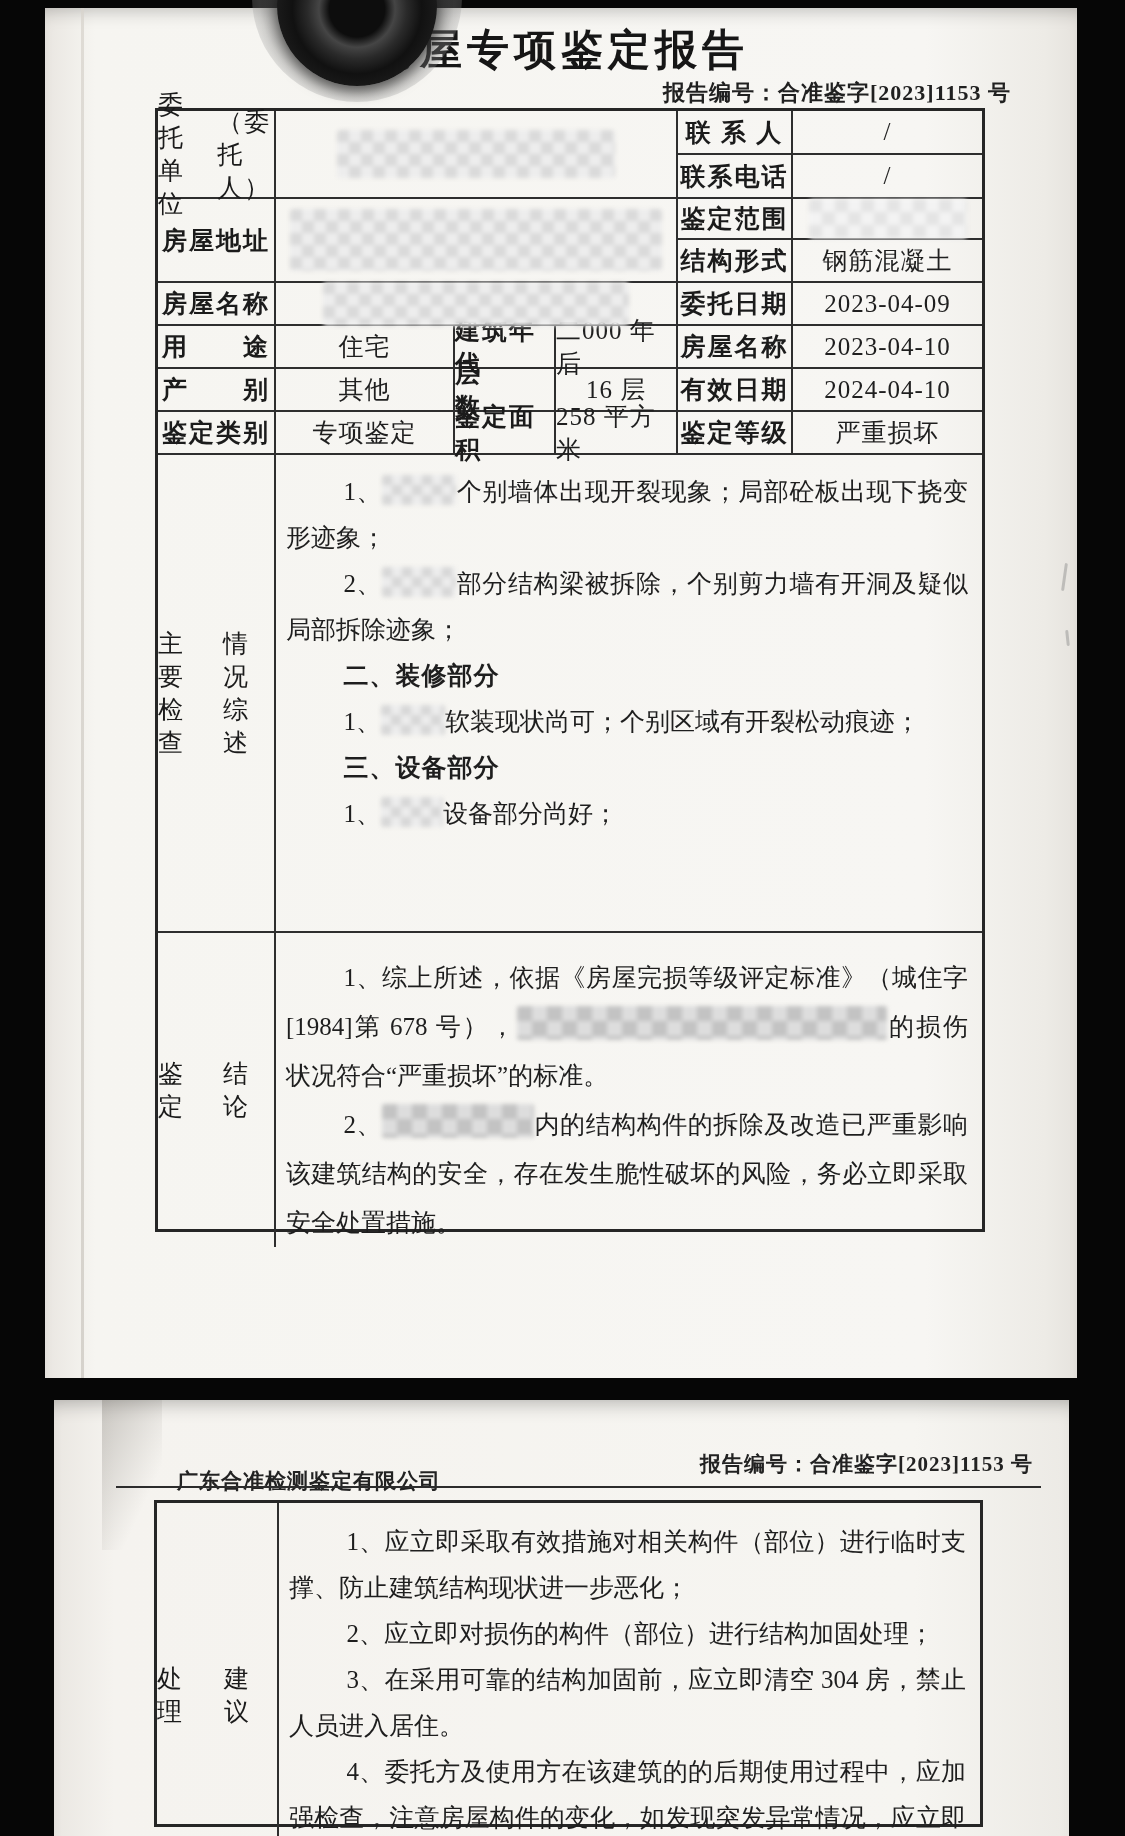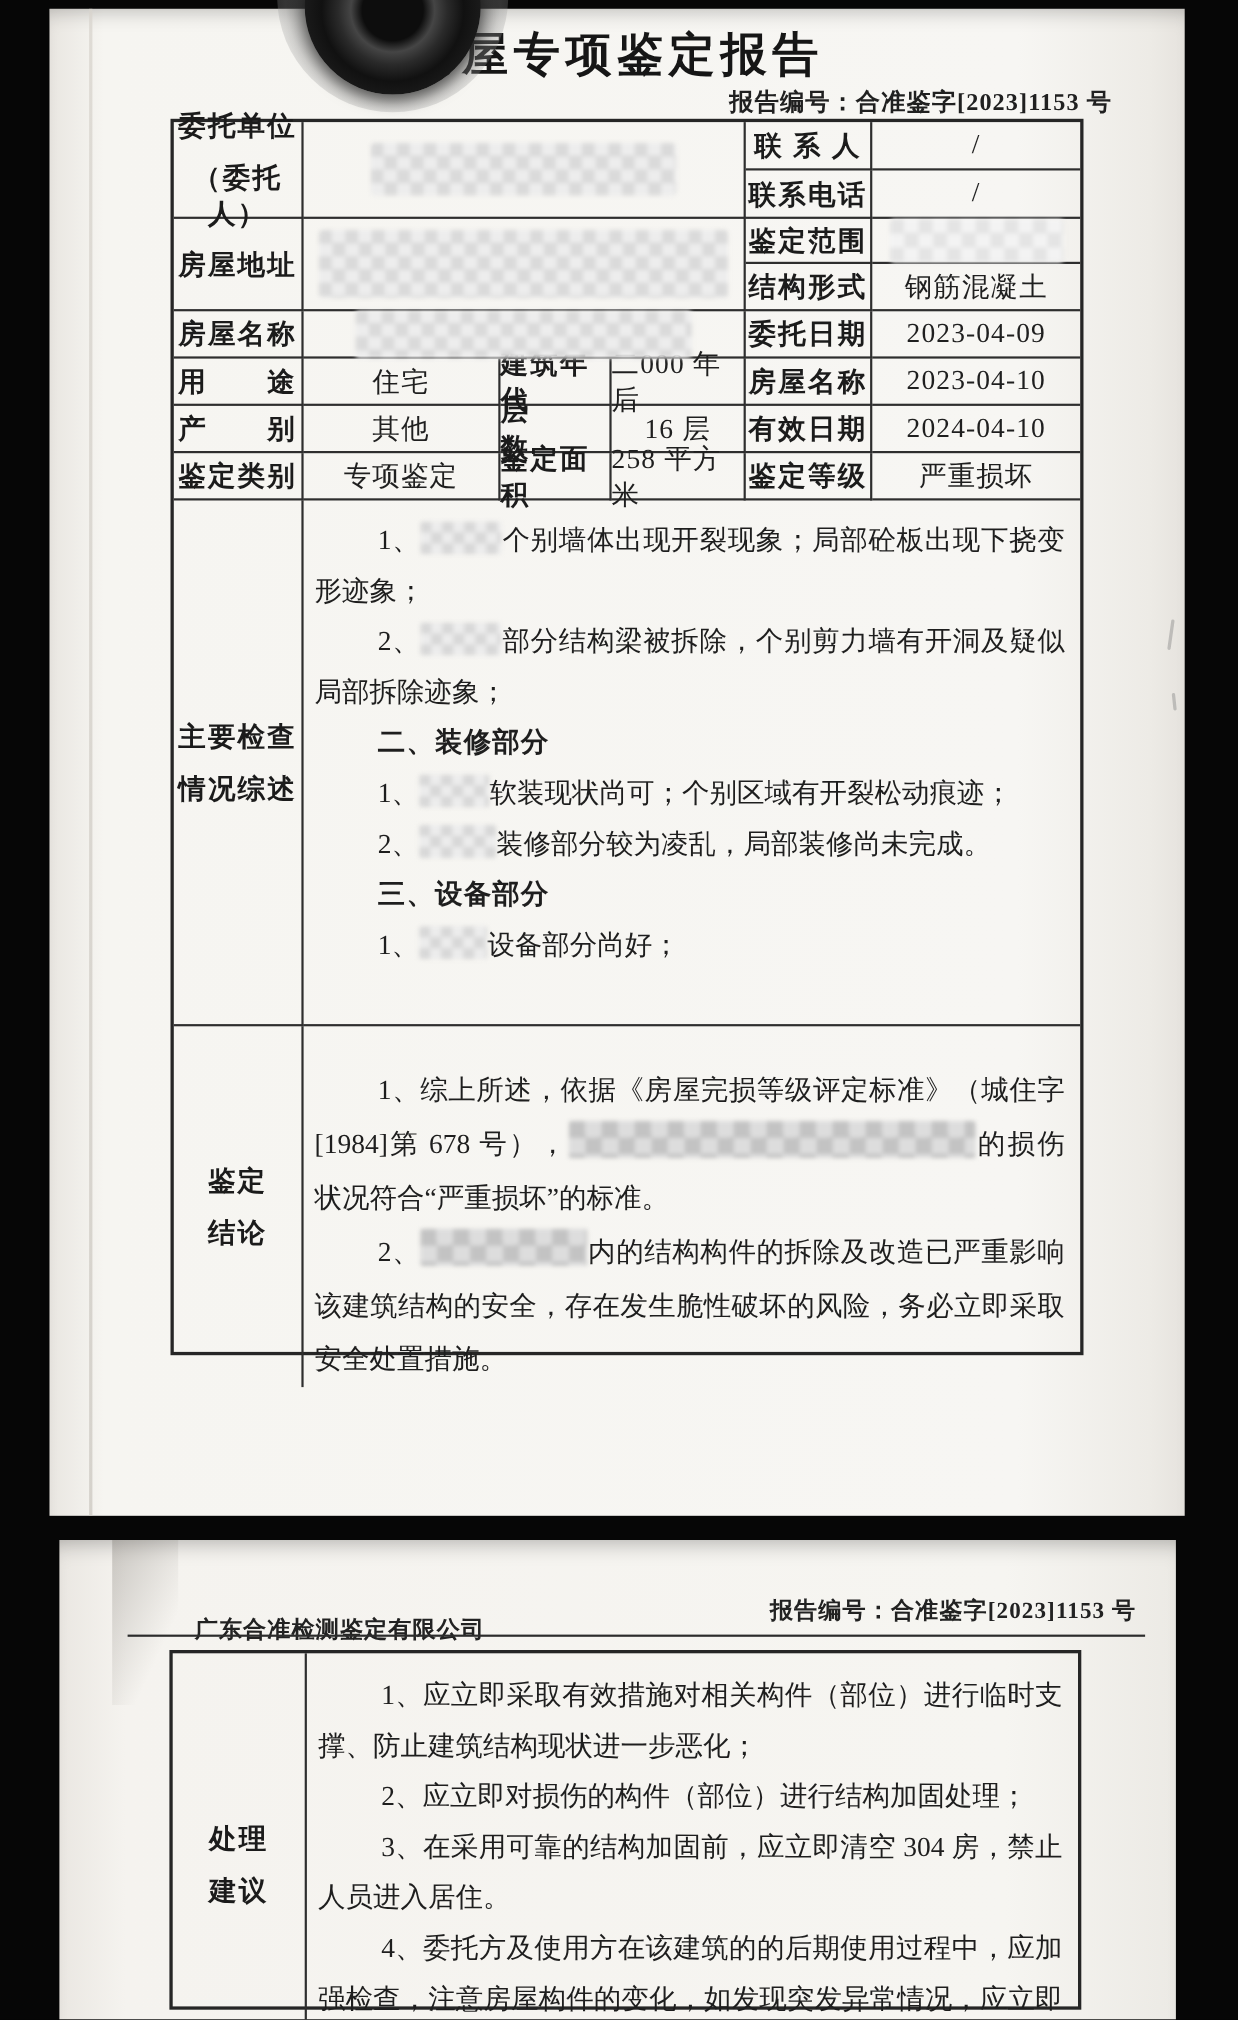--- a/index.html
+++ b/index.html
@@ -39,27 +39,27 @@
   
   .grid{position:absolute;display:grid;border:3px solid #262626;box-sizing:border-box;background:transparent;}
   #t1{left:110px;top:100px;width:830px;height:1124px;
       grid-template-columns:118px 179px 101px 122px 115px auto;
       grid-template-rows:44px 44px 41px 43px 43px 43px 43px 43px 478px auto;}
   #t2{left:100px;top:100px;width:829px;height:327px;grid-template-columns:122px auto;}
   .c{border-right:2px solid #2e2e2e;border-bottom:2px solid #2e2e2e;box-sizing:border-box;
      display:flex;align-items:center;justify-content:center;font-size:25px;}
   .c.nr{border-right:none;} .c.nb{border-bottom:none;}
   .lbl{font-weight:bold;letter-spacing:2px;color:#1b1b1b;}
-  .lbl2{flex-direction:column;gap:14px;font-weight:bold;letter-spacing:2px;text-align:center;}
+  .lbl2{flex-direction:row;gap:14px;font-weight:normal;letter-spacing:2px;}
   .val{color:#1f1f1f;letter-spacing:1px;}
   .content{display:block;align-items:initial;justify-content:initial;
      padding:14px 14px 0 10px;text-align:justify;color:#1e1e1e;}
   .content p{margin:0;text-indent:2.3em;}
   #summary-cell{line-height:46px;font-size:25px;}
-  #conclusion-cell{padding-top:34px;line-height:49px;font-size:25px;}
+  #conclusion-cell{padding-top:20px;line-height:49px;font-size:25px;}
   #advice-cell{padding-top:16px;line-height:46px;font-size:25px;}
   .hd{font-weight:bold;letter-spacing:1px;}
   
   .blur{background:repeating-conic-gradient(#ededed 0% 25%,#dadada 0% 50%) 0 0/24px 24px;
         border-radius:4px;filter:blur(2px);}
   .blur.lite{background:repeating-conic-gradient(#f3f3f3 0% 25%,#e4e4e4 0% 50%) 0 0/26px 26px;}
   .ib{display:inline-block;height:30px;vertical-align:-5px;border-radius:3px;
       background:repeating-conic-gradient(#ececec 0% 25%,#d8d8d8 0% 50%) 0 0/20px 20px;filter:blur(2px);}
   .ib.dark{height:34px;background:repeating-conic-gradient(#dddddd 0% 25%,#c3c3c3 0% 50%) 0 0/30px 30px;}
   .footer{position:absolute;left:0;width:100%;top:1272px;margin:0;text-align:center;
@@ -132,21 +132,20 @@
 
     <div class="c lbl lbl2" style="grid-area:9/1/10/2">
       <span>主要检查</span>
       <span>情况综述</span>
     </div>
     <div id="summary-cell" class="c content nr" style="grid-area:9/2/10/7">
       <p><span>1、</span><span class="ib" style="width:74px"></span><span>个别墙体出现开裂现象；局部砼板出现下挠变形迹象；</span></p>
       <p><span>2、</span><span class="ib" style="width:74px"></span><span>部分结构梁被拆除，个别剪力墙有开洞及疑似局部拆除迹象；</span></p>
       <p class="hd">二、装修部分</p>
       <p><span>1、</span><span class="ib" style="width:64px"></span><span>软装现状尚可；个别区域有开裂松动痕迹；</span></p>
-      <p><span>2、</span><span class="ib" style="width:70px"></span><span>装修部分较为凌乱，局部装修尚未完成。</span></p>
       <p class="hd">三、设备部分</p>
       <p><span>1、</span><span class="ib" style="width:62px"></span><span>设备部分尚好；</span></p>
     </div>
 
     <div class="c lbl lbl2 nb" style="grid-area:10/1/11/2">
       <span>鉴定</span>
       <span>结论</span>
     </div>
     <div id="conclusion-cell" class="c content nr nb" style="grid-area:10/2/11/7">
       <p><span>1、综上所述，依据《房屋完损等级评定标准》（城住字[1984]第 678 号），</span><span class="ib dark" style="width:370px"></span><span>的损伤状况符合“严重损坏”的标准。</span></p>

